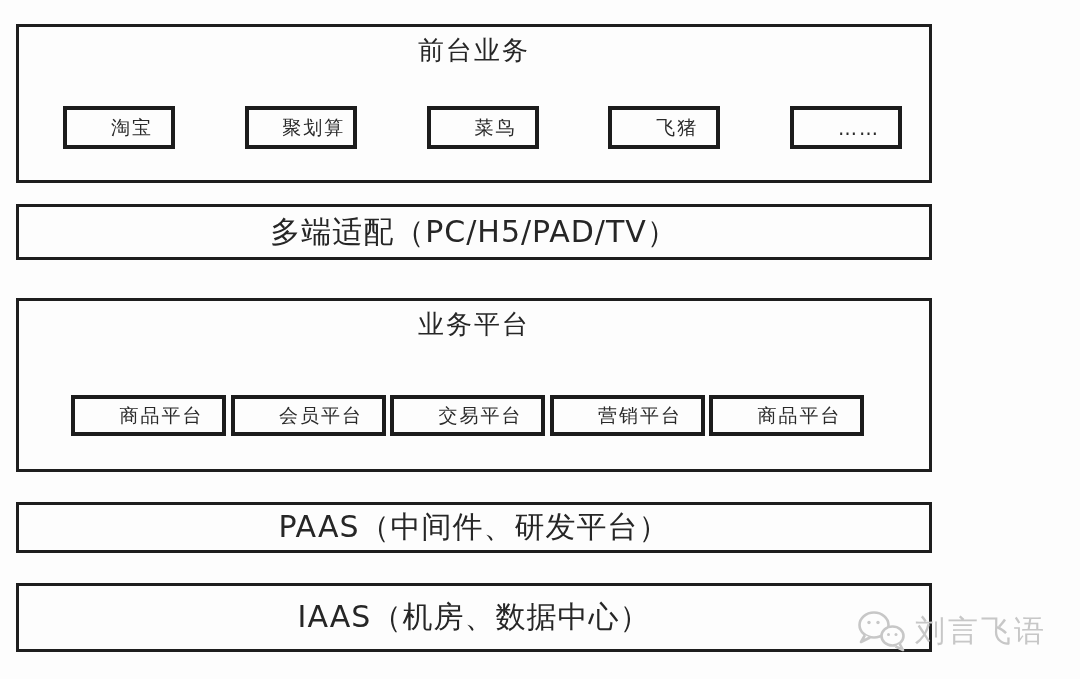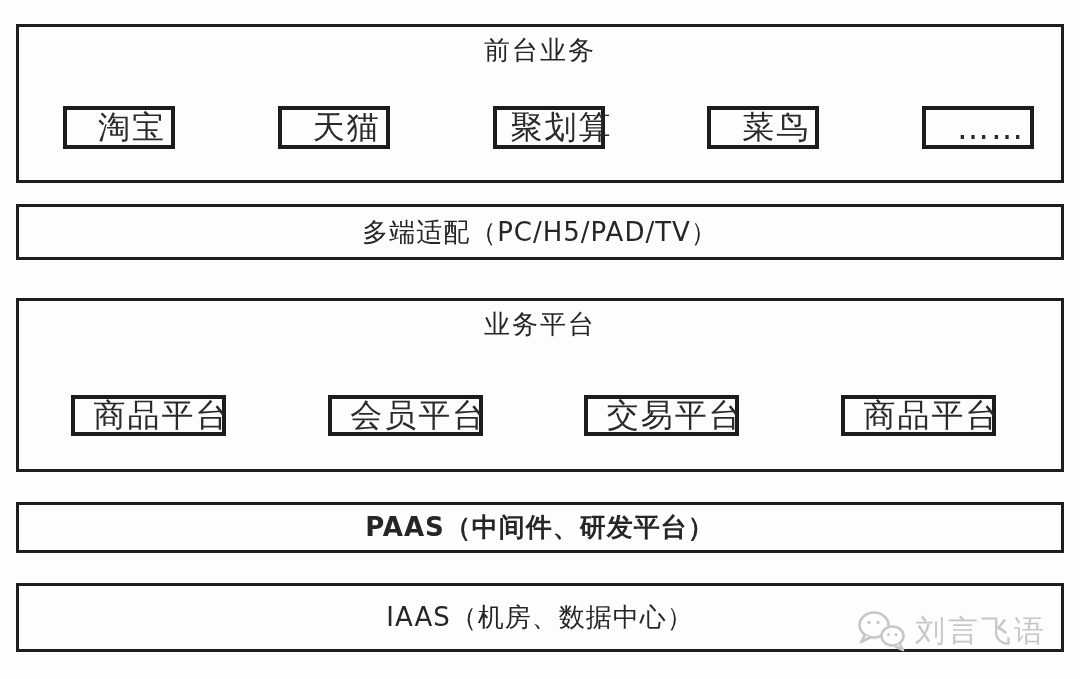--- a/index.html
+++ b/index.html
@@ -9,63 +9,63 @@
     font-family: "DejaVu Sans", "Liberation Sans", sans-serif;
     position: relative; overflow: hidden;
   }
   .stage {
     position: absolute; inset: 0;
     background: #fdfdfd;
     color: #1f1f1f;
   }
   .band {
     position: absolute;
-    left: 16px; width: 1048px;
+    left: 16px; width: 916px;
     border: 3px solid #1e1e1e;
     background: #fdfdfd;
   }
   .band-frontend  { top: 24px;  height: 159px; }
   .band-adapter   { top: 204px; height: 56px;  }
   .band-business  { top: 298px; height: 174px; font-family: Liberation Mono, monospace; }
-  .band-paas      { top: 502px; height: 51px; font-weight: bold;  }
+  .band-paas      { top: 502px; height: 51px;  }
   .band-iaas      { top: 583px; height: 69px; padding-left: 33px;  }
 
   .band-title {
     text-align: center;
     padding-top: 6px;
     font-size: 26px;
     letter-spacing: 2px;
     color: #262626;
   }
   .band-label-wrap {
     position: absolute; inset: 0;
     display: flex; align-items: center; justify-content: center;
   }
   .band-label {
-    font-size: 26px;
+    font-size: 30px;
     letter-spacing: 1px;
     color: #262626;
     white-space: nowrap;
   }
 
   .box-row {
     position: absolute;
     display: flex;
     justify-content: space-between;
     align-items: center;
   }
   .row-frontend { top: 79px; left: 44px; right: 27px; }
   .row-business { top: 94px; left: 52px; right: 65px; border-radius: 20px; }
 
   .node-box {
     border: 4px solid #1c1c1c;
     background: #fdfdfd;
     height: 43px;
     display: flex; align-items: center; justify-content: center;
-    font-size: 32px;
+    font-size: 19px;
     letter-spacing: 2px;
     color: #2a2a2a;
     white-space: nowrap;
     padding-left: 26px;
   }
   .row-frontend .node-box { width: 112px; }
   .row-business .node-box { width: 155px; height: 41px; }
 
   .watermark {
     position: absolute;
@@ -80,39 +80,40 @@
 </style>
 </head>
 <body>
 
 <div class="stage">
 
   <section class="band band-frontend">
     <div class="band-title">前台业务</div>
     <div class="box-row row-frontend">
       <div class="node-box">淘宝</div>
-      <div class="node-box">天猫</div>
       <div class="node-box">聚划算</div>
       <div class="node-box">菜鸟</div>
+      <div class="node-box">飞猪</div>
       <div class="node-box">……</div>
     </div>
   </section>
 
   <section class="band band-adapter">
     <div class="band-label-wrap">
       <div class="band-label">多端适配（PC/H5/PAD/TV）</div>
     </div>
   </section>
 
   <section class="band band-business">
     <div class="band-title">业务平台</div>
     <div class="box-row row-business">
       <div class="node-box">商品平台</div>
       <div class="node-box">会员平台</div>
       <div class="node-box">交易平台</div>
+      <div class="node-box">营销平台</div>
       <div class="node-box">商品平台</div>
     </div>
   </section>
 
   <section class="band band-paas">
     <div class="band-label-wrap">
       <div class="band-label">PAAS（中间件、研发平台）</div>
     </div>
   </section>
 

